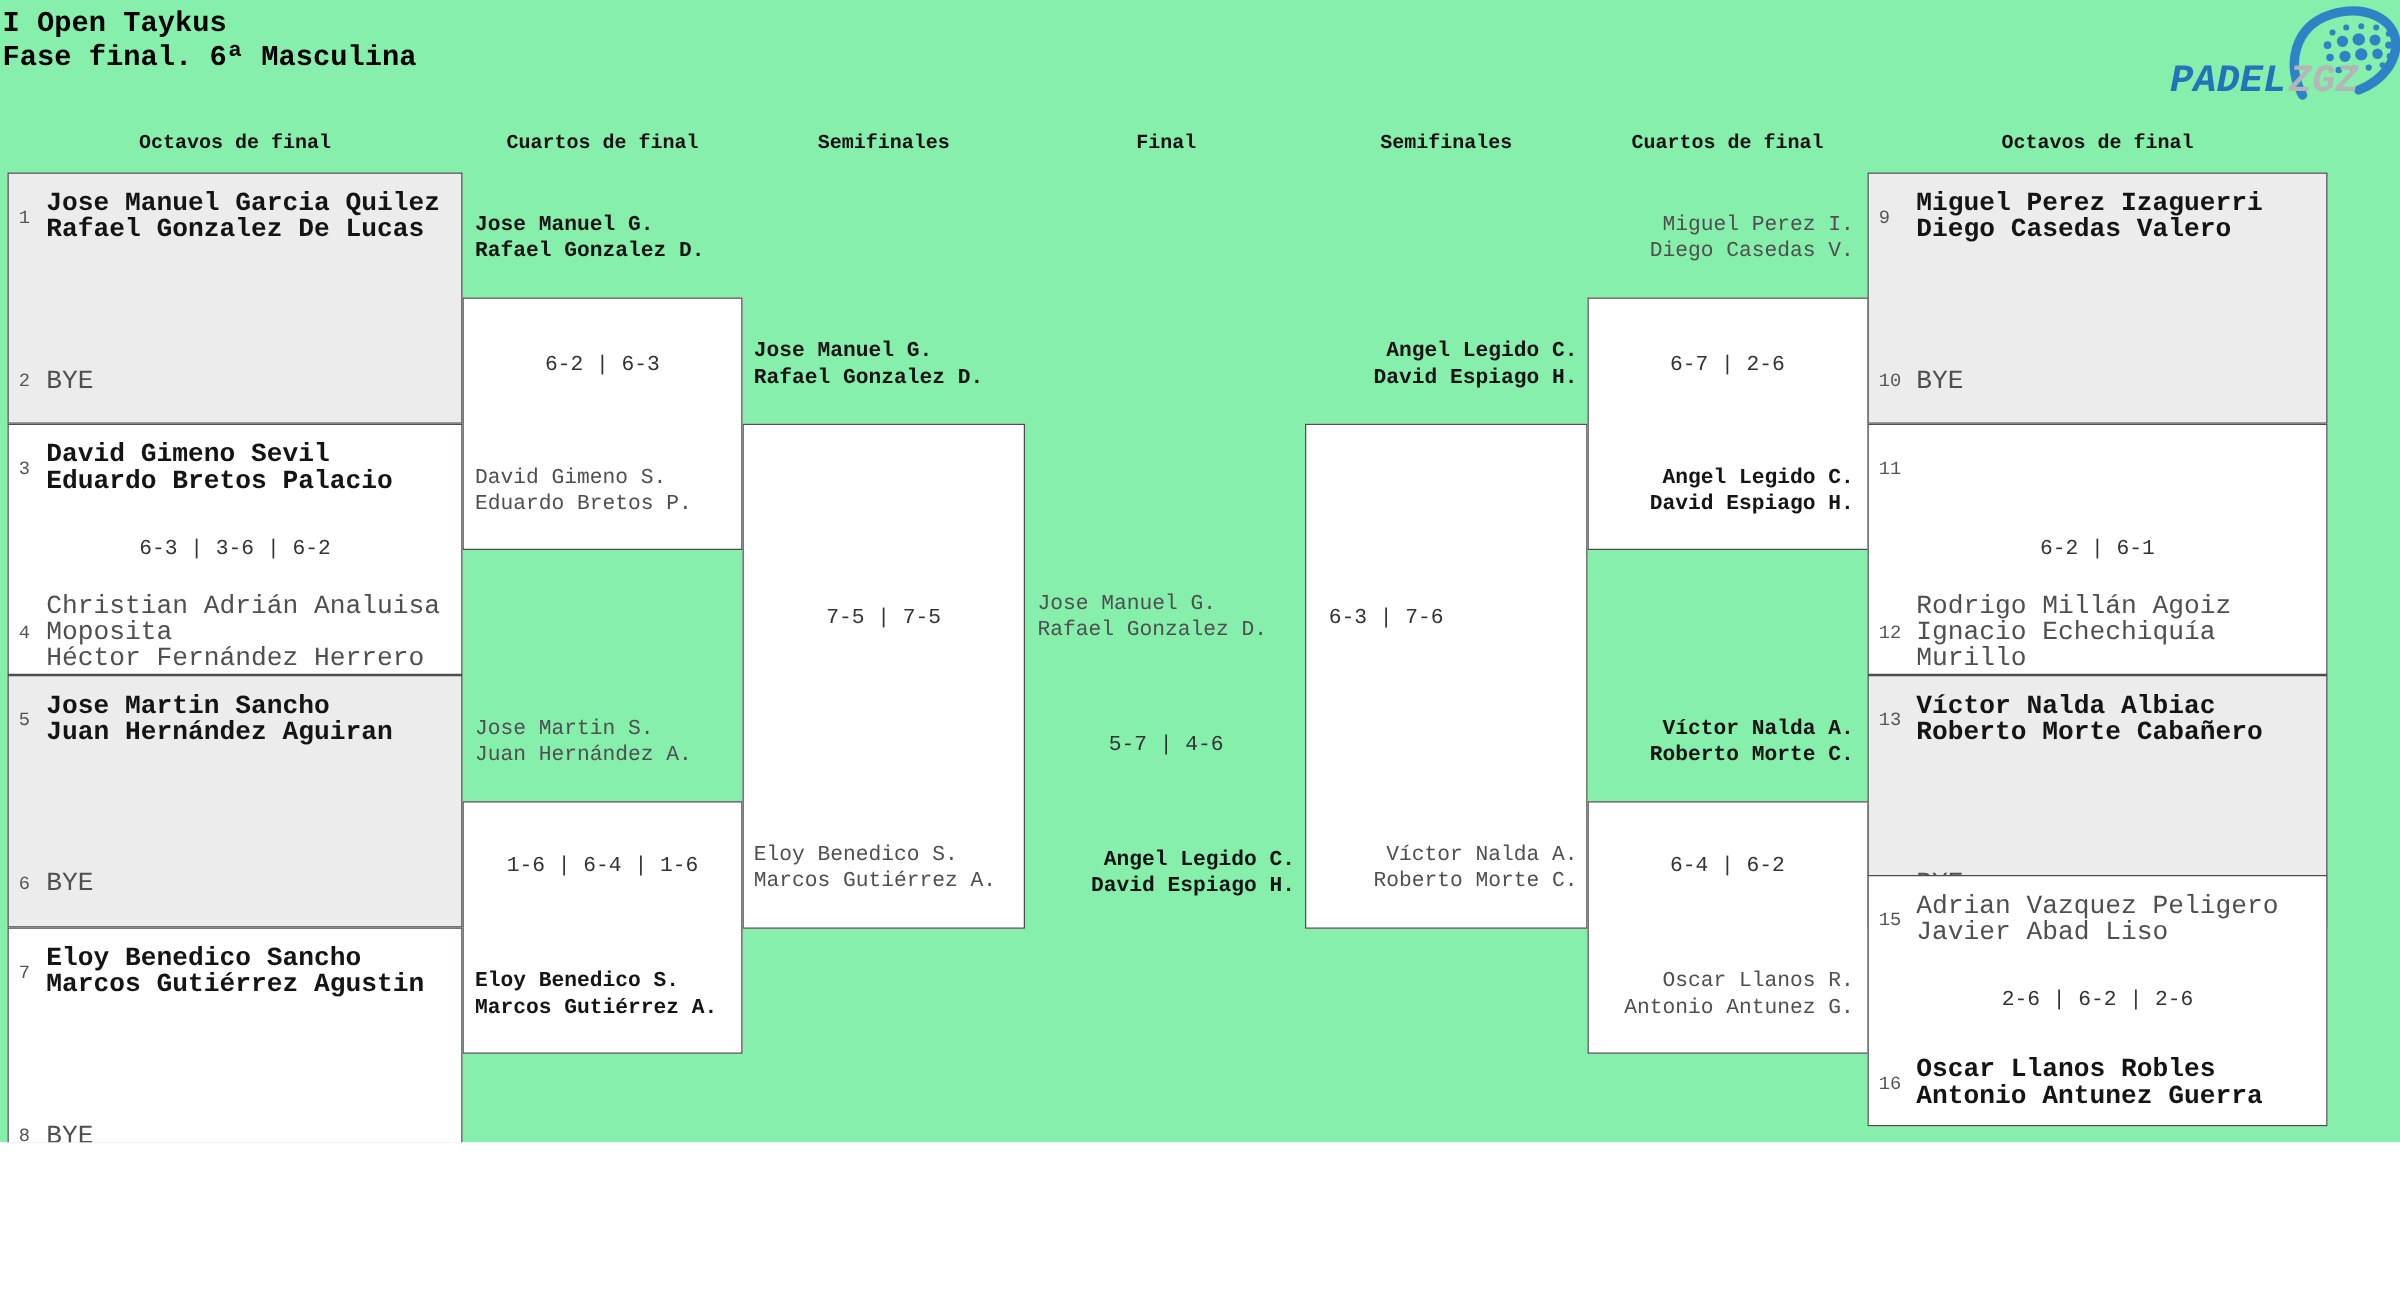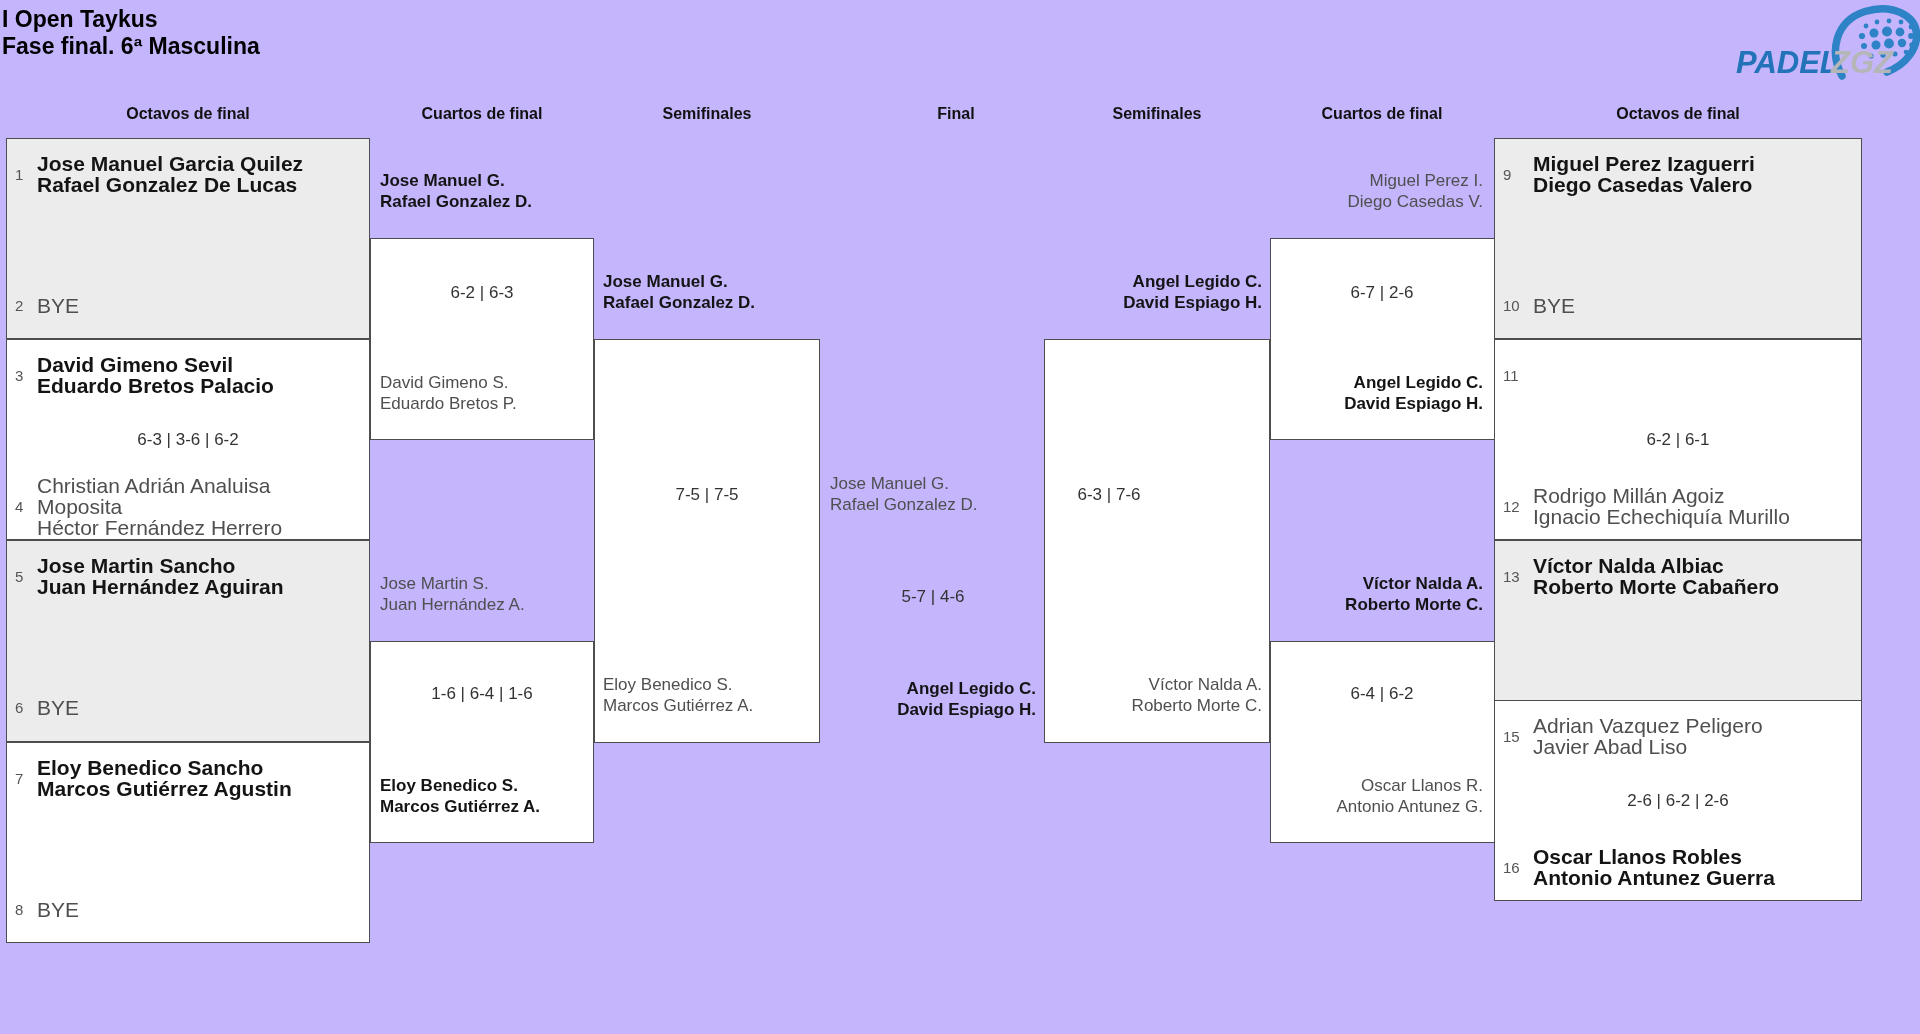--- a/index.html
+++ b/index.html
@@ -1,17 +1,17 @@
 <!DOCTYPE html>
 <html><head>
 <meta charset="utf-8">
 <style>
   html,body{margin:0;padding:0;background:#fff;}
-  .stage{position:relative;width:1920px;height:1034px;background:#c4b5fd;overflow:hidden;
-         font-family:Liberation Sans, sans-serif;color:#141414;}
+  .stage{position:relative;width:1920px;height:914px;background:#86efac;overflow:hidden;
+         font-family:Liberation Mono, monospace;color:#141414;}
   .title{position:absolute;left:2px;top:6px;font-size:23px;line-height:27px;font-weight:700;color:#000;}
   .logo{position:absolute;left:1736px;top:4px;width:184px;height:76px;}
   .rh{position:absolute;top:105px;transform:translateX(-50%);font-size:16px;font-weight:700;color:#111;white-space:nowrap;}
   .box{position:absolute;border:1px solid #4d4d4d;background:#fff;box-sizing:border-box;}
   .box.shaded{background:#ececec;}
   .team{position:absolute;left:0;right:0;display:flex;align-items:center;padding:0 8px;box-sizing:border-box;}
   .team.top{top:13px;height:44px;}
   .team.bot{top:144px;height:44px;}
   .seed{color:#555;font-size:15px;flex:0 0 auto;min-width:15px;margin-right:7px;}
   .box-r .seed{min-width:23px;}
@@ -60,21 +60,21 @@
         </g>
       </g>
       <text x="0" y="69" font-style="italic" font-weight="bold" font-size="31" fill="#2373b9">PADEL</text>
       <text x="95" y="69" font-style="italic" font-weight="bold" font-size="31" fill="#b5b6b8">ZGZ</text>
     </svg>
   </div>
 
   <div class="rh" style="left:188px">Octavos de final</div>
   <div class="rh" style="left:482px">Cuartos de final</div>
   <div class="rh" style="left:707px">Semifinales</div>
-  <div class="rh" style="left:956px">Final</div>
+  <div class="rh" style="left:933px">Final</div>
   <div class="rh" style="left:1157px">Semifinales</div>
   <div class="rh" style="left:1382px">Cuartos de final</div>
   <div class="rh" style="left:1678px">Octavos de final</div>
 
   <div class="box" style="left:370px;top:238px;width:224px;height:202px"></div>
   <div class="box" style="left:370px;top:641px;width:224px;height:202px"></div>
   <div class="box" style="left:1270px;top:238px;width:225px;height:202px"></div>
   <div class="box" style="left:1270px;top:641px;width:225px;height:202px"></div>
   <div class="box" style="left:594px;top:339px;width:226px;height:404px"></div>
   <div class="box" style="left:1044px;top:339px;width:226px;height:404px"></div>

